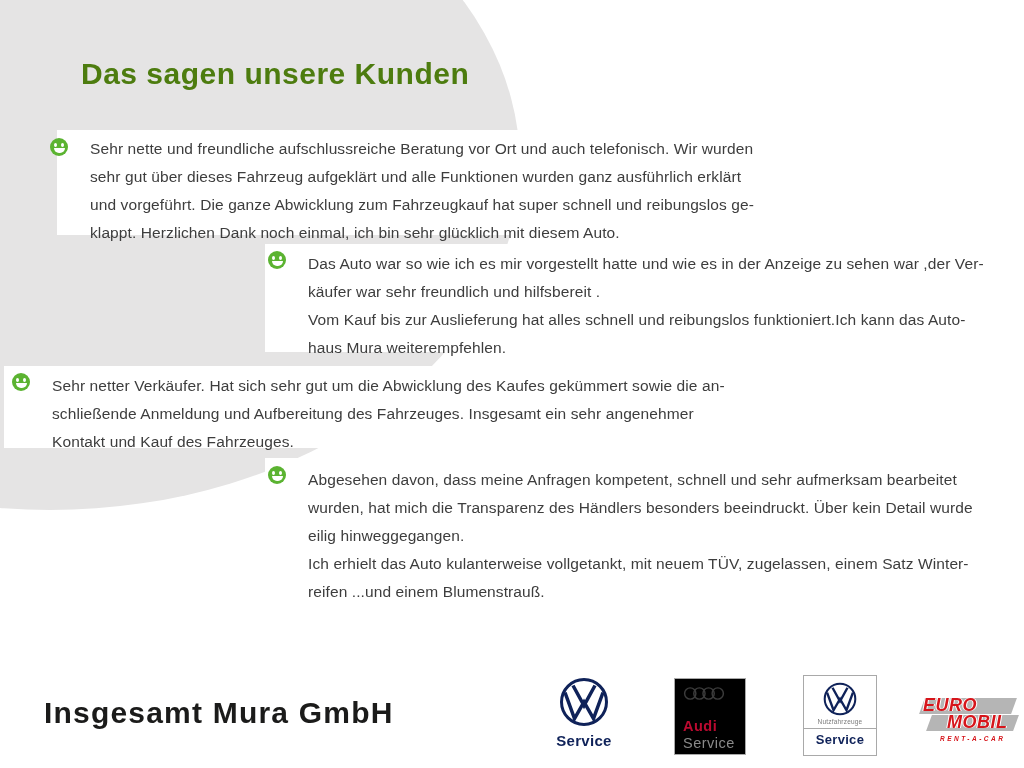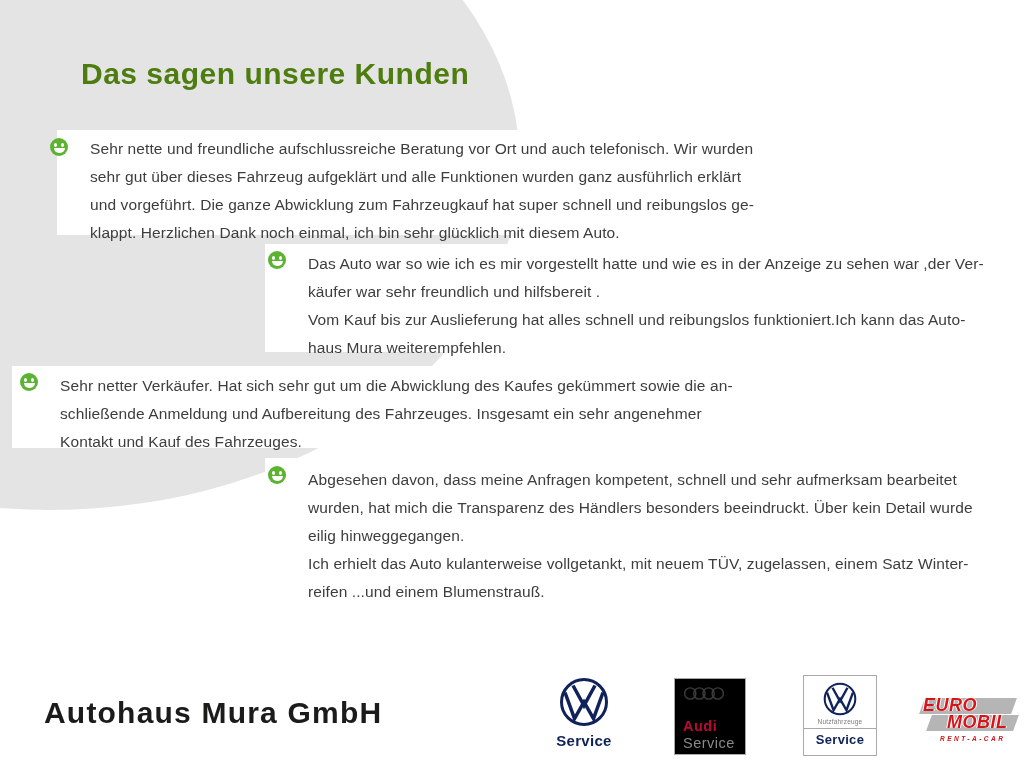--- a/index.html
+++ b/index.html
@@ -11,21 +11,21 @@
     position:absolute;left:-420px;top:-180px;width:940px;height:690px;
     border-radius:50%;background:#e5e4e4;
   }
   .title{
     position:absolute;left:81px;top:57px;margin:0;
     font-size:30px;font-weight:bold;letter-spacing:.5px;color:#4d7c0f;
   }
   .card{position:absolute;background:#ffffff;}
   .card.c1{left:18px;top:130px;width:727px;height:105px;margin-left:39px;}
   .card.c2{left:265px;top:244px;width:743px;height:108px;}
-  .card.c3{left:12px;top:366px;width:740px;height:82px;}
+  .card.c3{left:4px;top:366px;width:740px;height:82px;}
   .card.c4{left:265px;top:458px;width:752px;height:137px;}
   .quote{
     position:absolute;margin:0;white-space:pre-line;
     font-size:15.5px;line-height:28px;color:#3d3d3d;letter-spacing:.1px;
   }
   .c1 .quote{left:33px;top:5px;width:700px;}
   .c2 .quote{left:43px;top:6px;width:760px;}
   .c3 .quote{left:48px;top:6px;width:700px;}
   .c4 .quote{left:43px;top:8px;width:760px;}
   
@@ -125,21 +125,21 @@
       <span class="eye eye-r"></span>
       <span class="mouth"></span>
     </span>
     <p class="quote">Abgesehen davon, dass meine Anfragen kompetent, schnell und sehr aufmerksam bearbeitet
 wurden, hat mich die Transparenz des Händlers besonders beeindruckt. Über kein Detail wurde
 eilig hinweggegangen.
 Ich erhielt das Auto kulanterweise vollgetankt, mit neuem TÜV, zugelassen, einem Satz Winter-
 reifen ...und einem Blumenstrauß.</p>
   </section>
 
-  <p class="company">Autohaus Mura GmbH</p>
+  <p class="company">Insgesamt Mura GmbH</p>
 
   <div class="vw-service">
     <svg viewBox="0 0 100 100">
       <circle cx="50" cy="50" r="45" fill="none" stroke="#0f2259" stroke-width="6"></circle>
       <path d="M28 17 L50 57 L72 17" fill="none" stroke="#0f2259" stroke-width="7"></path>
       <path d="M12 31 L31 83 L50 50 L69 83 L88 31" fill="none" stroke="#0f2259" stroke-width="7"></path>
     </svg>
     <div class="svc">Service</div>
   </div>
 

